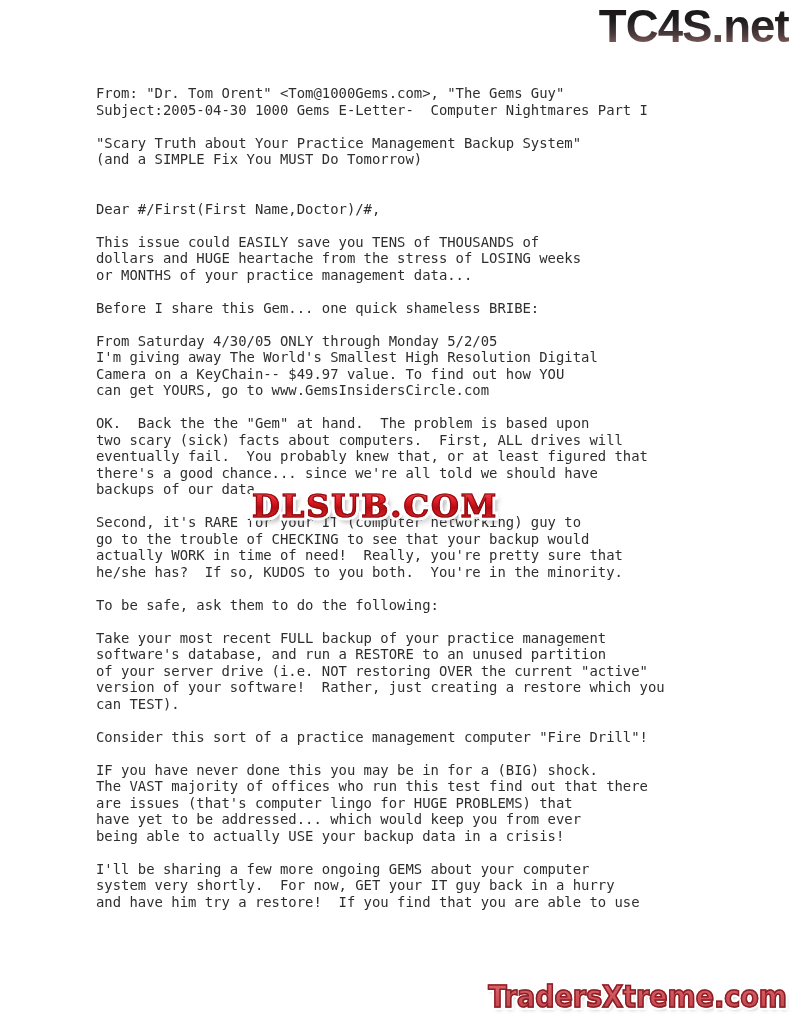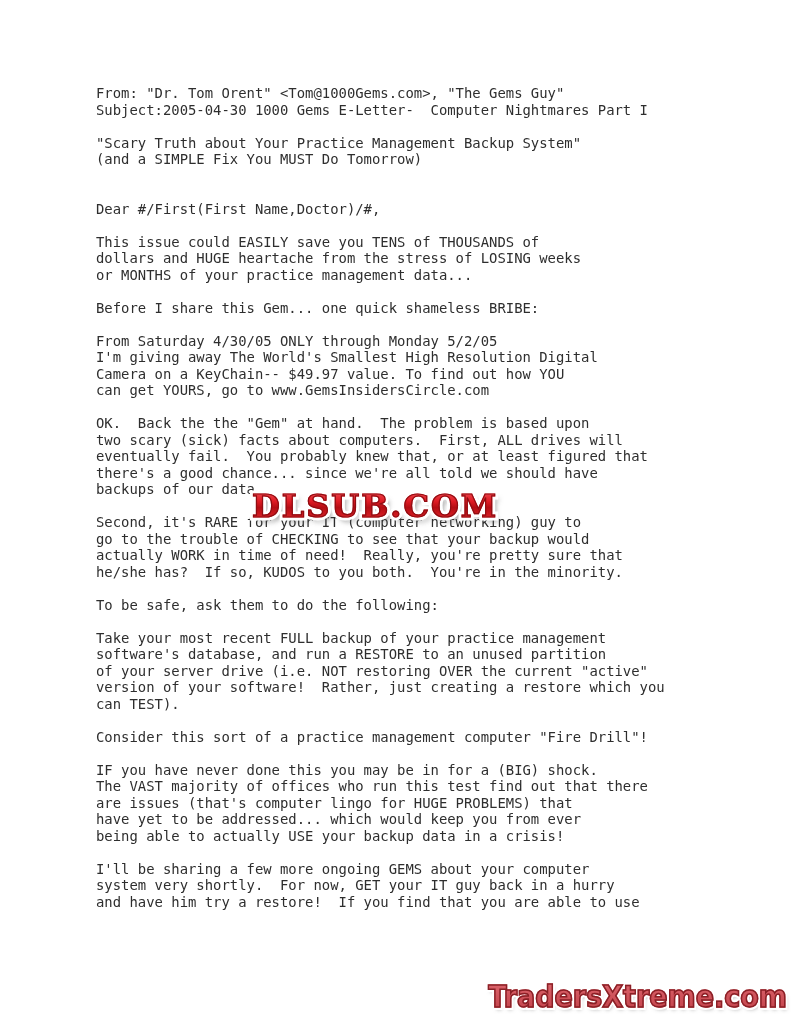--- a/index.html
+++ b/index.html
@@ -157,20 +157,23 @@
 IF you have never done this you may be in for a (BIG) shock.
 The VAST majority of offices who run this test find out that there
 are issues (that's computer lingo for HUGE PROBLEMS) that
 have yet to be addressed... which would keep you from ever
 being able to actually USE your backup data in a crisis!
 
 I'll be sharing a few more ongoing GEMS about your computer
 system very shortly.  For now, GET your IT guy back in a hurry
 and have him try a restore!  If you find that you are able to use</pre>
 
+  <div class="wm-top">
+    <span class="tc4s">TC4S.net</span>
+  </div>
 
   <div class="wm-mid">
     <span class="layer dlsub-back">DLSUB.COM</span>
     <span class="layer dlsub-front">DLSUB.COM</span>
   </div>
 
   <div class="wm-bottom">
     <span class="layer tx-back">TradersXtreme.com</span>
     <span class="layer tx-front">TradersXtreme.com</span>
   </div>

